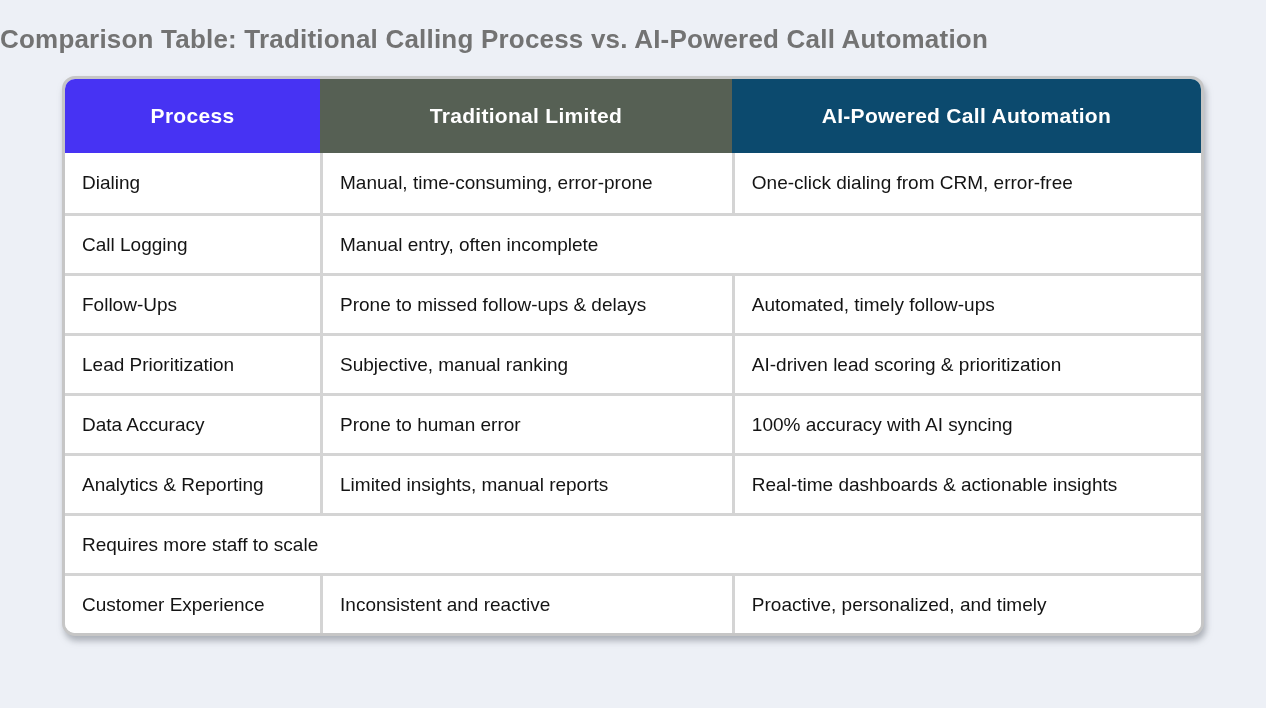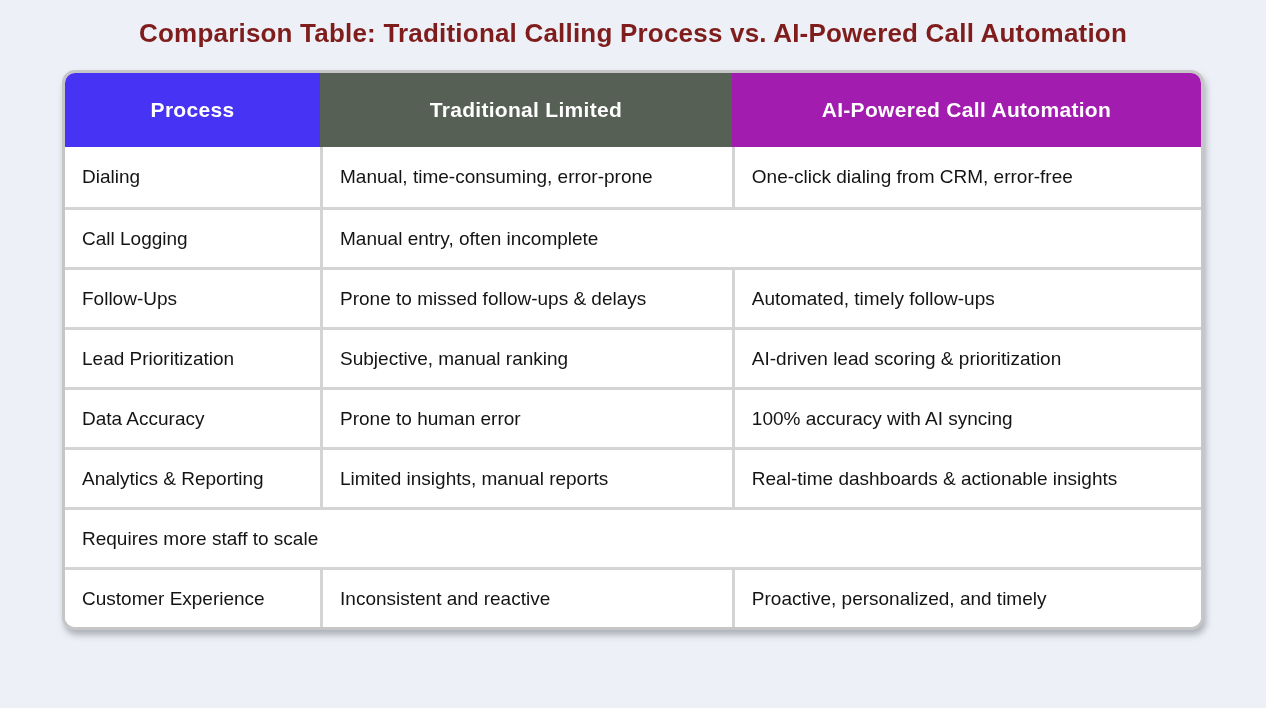--- a/index.html
+++ b/index.html
@@ -8,25 +8,24 @@
   }
   body {
     width: 1266px;
     height: 708px;
     background: #edf0f6;
     font-family: "Liberation Sans", sans-serif;
     overflow: hidden;
   }
   .page-title {
     margin: 0;
-    padding-top: 18px;
-    text-align: center;
+    padding-top: 24px;
     font-size: 26px;
     font-weight: bold;
-    color: #7f1d1d;
+    color: #737373;
     letter-spacing: 0.2px;
   }
   .table-card {
     width: 1142px;
     margin: 21px auto 0 auto;
     box-sizing: border-box;
     border: 3px solid #c6c6c6;
     border-radius: 13px;
     overflow: hidden;
     background: #ffffff;
@@ -44,21 +43,21 @@
     color: #ffffff;
     font-size: 21px;
     font-weight: bold;
     letter-spacing: 0.3px;
   }
   .col-0 { width: 22.45%; }
   .col-1 { width: 36.25%; }
   .col-2 { width: 41.30%; }
   .hc-0 { background: #4733f3; }
   .hc-1 { background: #566054; }
-  .hc-2 { background: #a21caf; }
+  .hc-2 { background: #0c4a6e; }
   .body-row {
     display: flex;
     height: 60px;
     box-sizing: border-box;
     background: #ffffff;
   }
   .body-row + .body-row {
     border-top: 3px solid #d4d4d4;
   }
   .body-cell {

